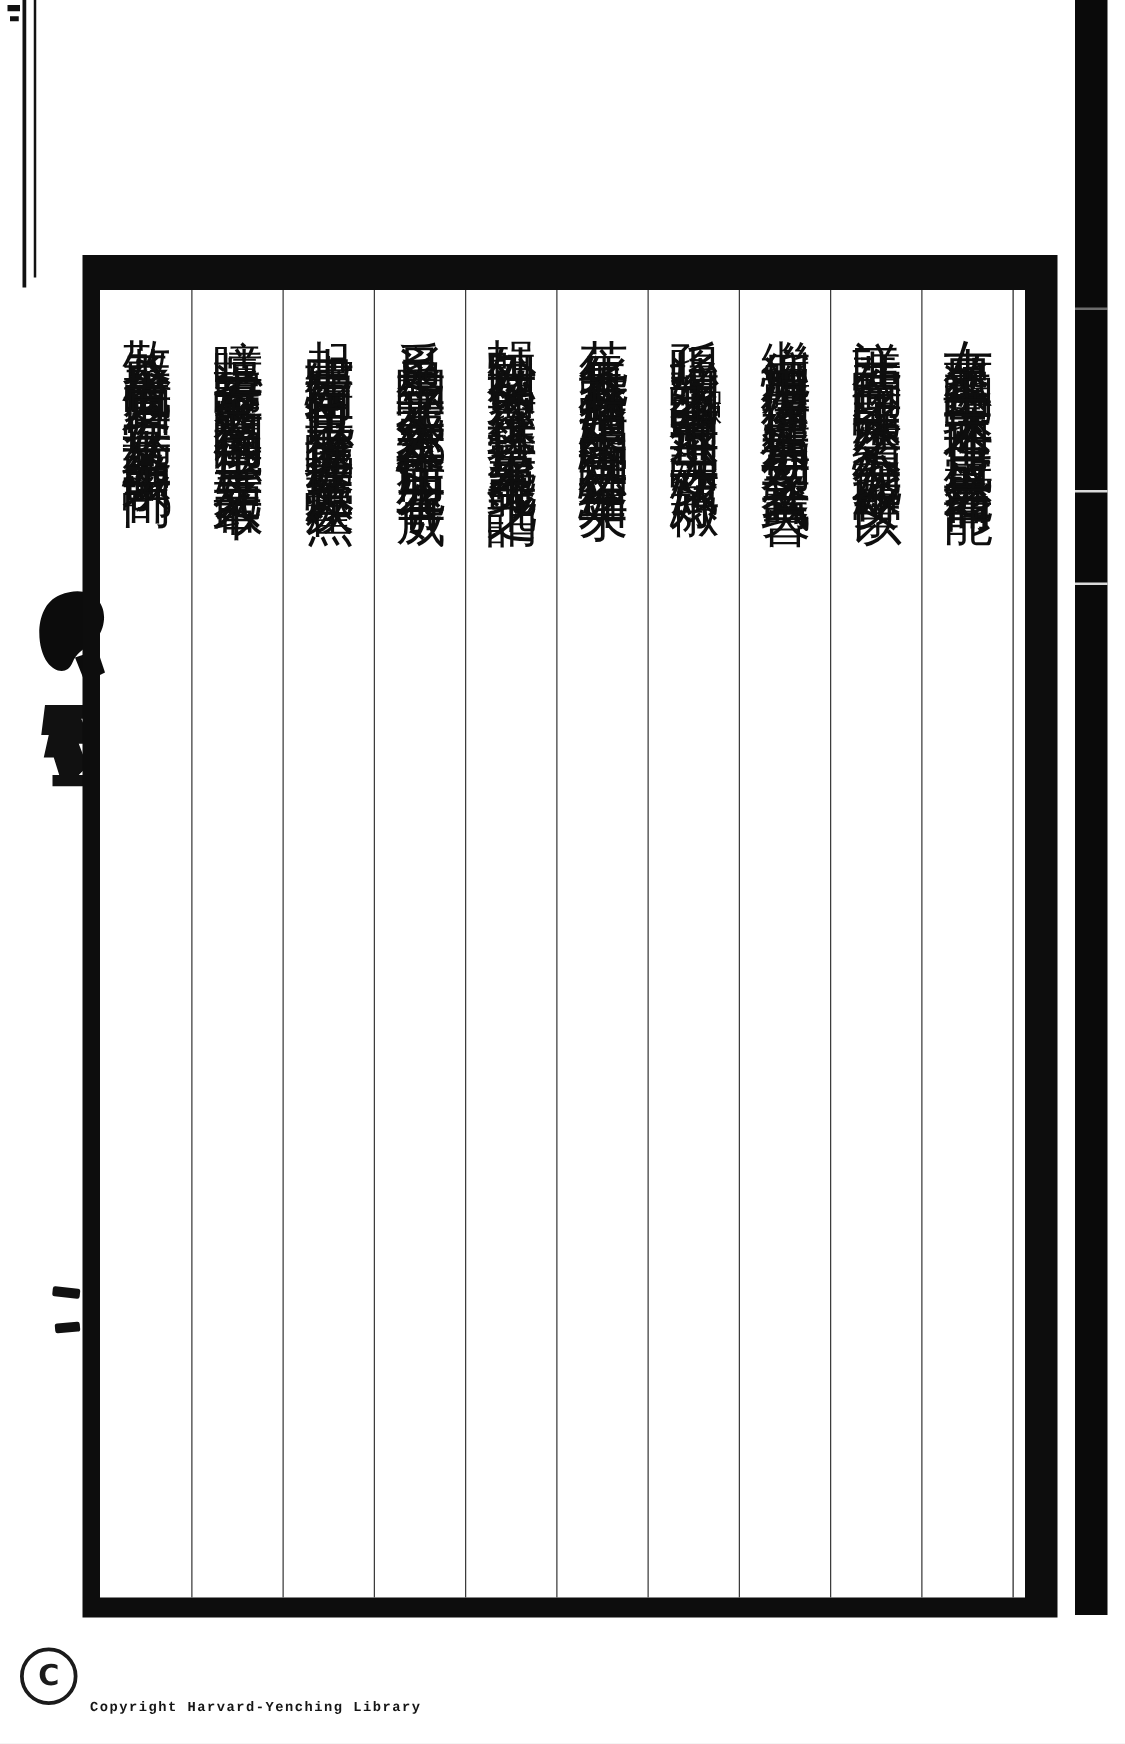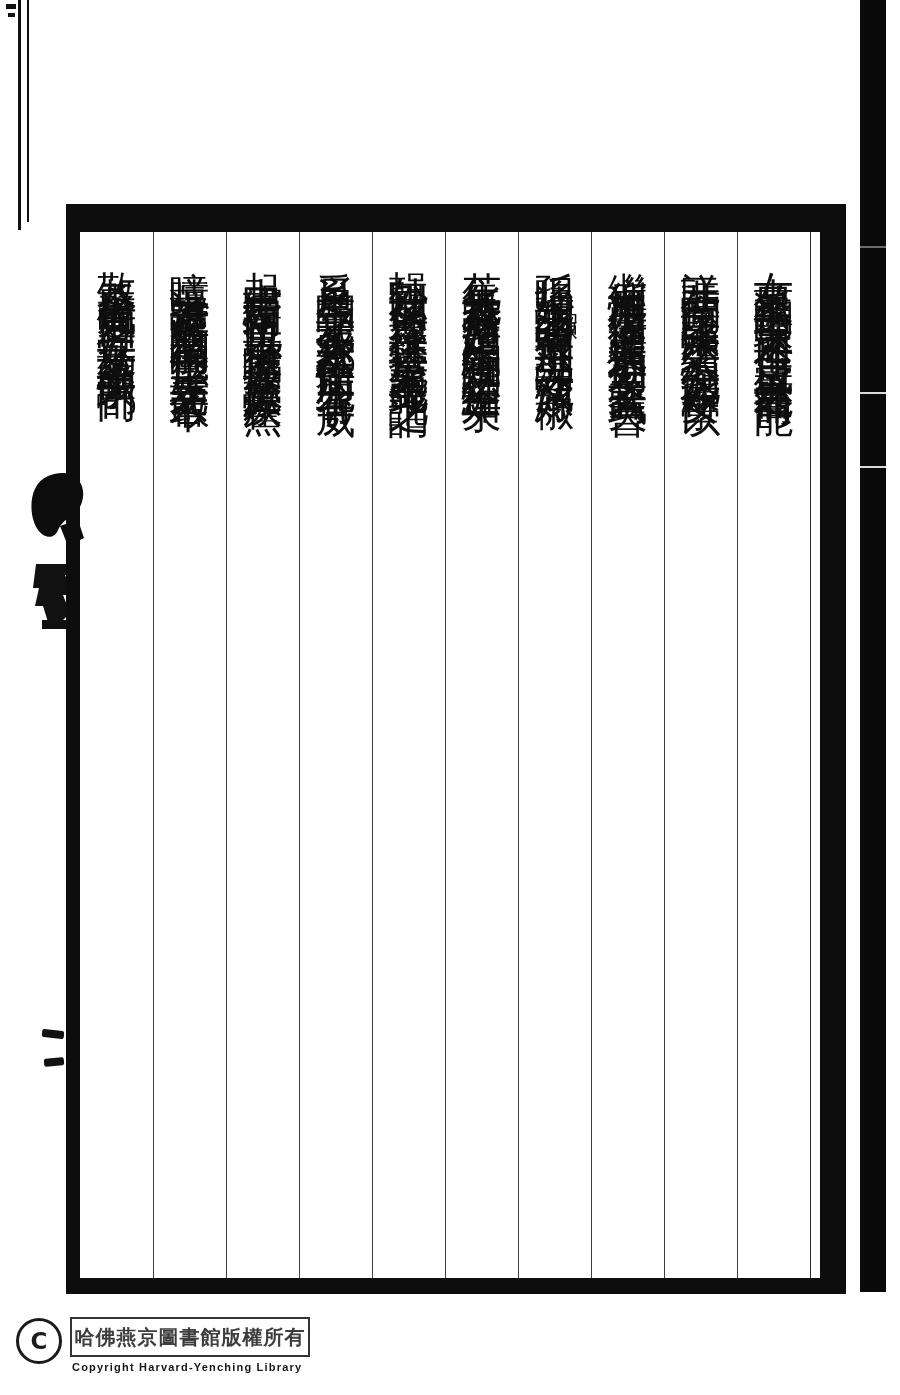--- a/index.html
+++ b/index.html
@@ -45,21 +45,21 @@
   #stamp-box{
     position:absolute;left:70px;top:1317px;width:240px;height:40px;
     border:2px solid #333;box-sizing:border-box;
     display:flex;align-items:center;justify-content:center;
   }
   #stamp-chinese{
     font-size:20px;font-weight:bold;color:#3d3d3d;letter-spacing:1px;white-space:nowrap;
   }
   #stamp-english{
     position:absolute;left:72px;top:1361px;
-    font-family:Liberation Sans, sans-serif;font-size:11px;font-weight:bold;
+    font-family:Liberation Mono, monospace;font-size:11px;font-weight:bold;
     letter-spacing:1.2px;color:#161616;white-space:nowrap;
   }
 </style>
 </head>
 <body>
 
 <div id="page">
 
   <div id="right-bar">
     <div class="bar-gap" style="top:392px"></div>
@@ -103,18 +103,15 @@
 
   <div class="vcol" style="left:445px">花集無香茗雖偕楚娟嫂氏編宮閨詞綜又佐繹如夫子</div>
   <div class="vcol" style="left:372px">輯外國女傳然皆搜羅往古撿拾窮荒未能免乖訛之誚</div>
   <div class="vcol" style="left:299px">奚足爲里閭之光哉去年入都經冬作病而先生有子威</div>
   <div class="vcol" style="left:226px">起中書繹如同年也以是書來囑序披卷讀竟厥疾霍然</div>
   <div class="vcol" style="left:153px">噫嘻著詩歸于名媛斯爲閨閫儀型等正始之元音敢不</div>
 
   <div class="vcol" style="left:80px"><span>敬恭桑梓戊申夏四月侯官女士薛紹徽譔于都門</span><span class="end-dot">■</span></div>
 
   <div id="stamp-circle">C</div>
-  <div id="stamp-box">
-    <span id="stamp-chinese">哈佛燕京圖書館版權所有</span>
-  </div>
   <div id="stamp-english">Copyright Harvard-Yenching Library</div>
 
 </div>
 
 </body></html>

